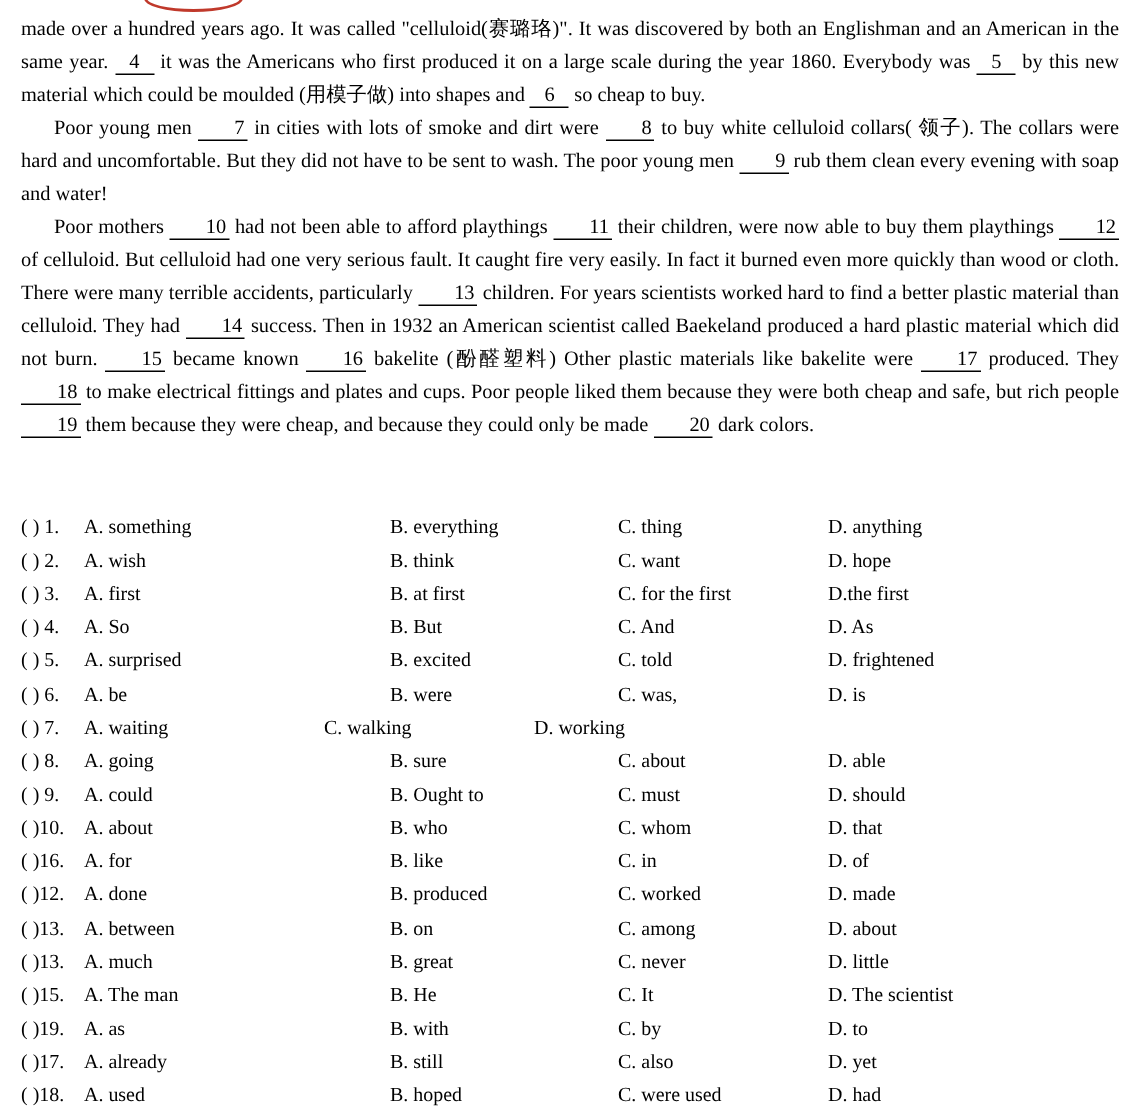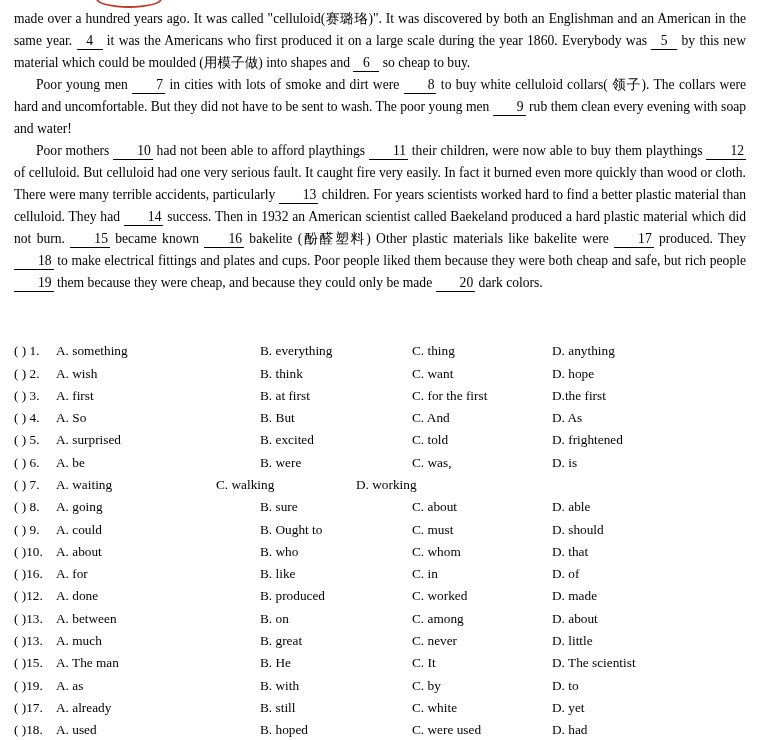--- a/index.html
+++ b/index.html
@@ -209,21 +209,21 @@
         <div class="paren">(        )19.</div>
         <div class="colA">A. as</div>
         <div class="colB">B. with</div>
         <div class="colC">C. by</div>
         <div class="colD">D. to</div>
       </div>
       <div class="opt-row">
         <div class="paren">(        )17.</div>
         <div class="colA">A. already</div>
         <div class="colB">B. still</div>
-        <div class="colC">C. white</div>
+        <div class="colC">C. also</div>
         <div class="colD">D. yet</div>
       </div>
       <div class="opt-row">
         <div class="paren">(        )18.</div>
         <div class="colA">A. used</div>
         <div class="colB">B. hoped</div>
         <div class="colC">C. were used</div>
         <div class="colD">D. had</div>
       </div>
       <div class="opt-row">

